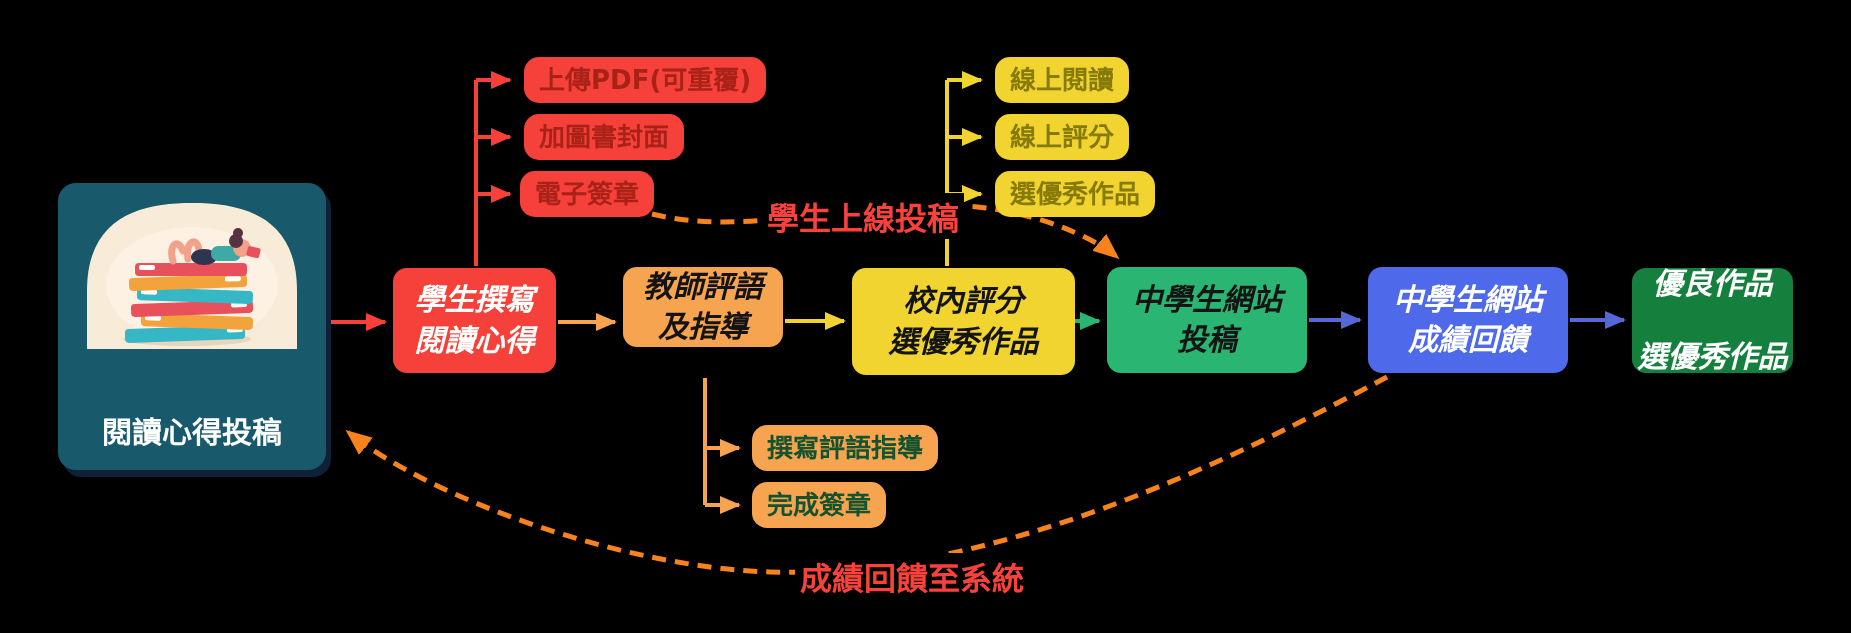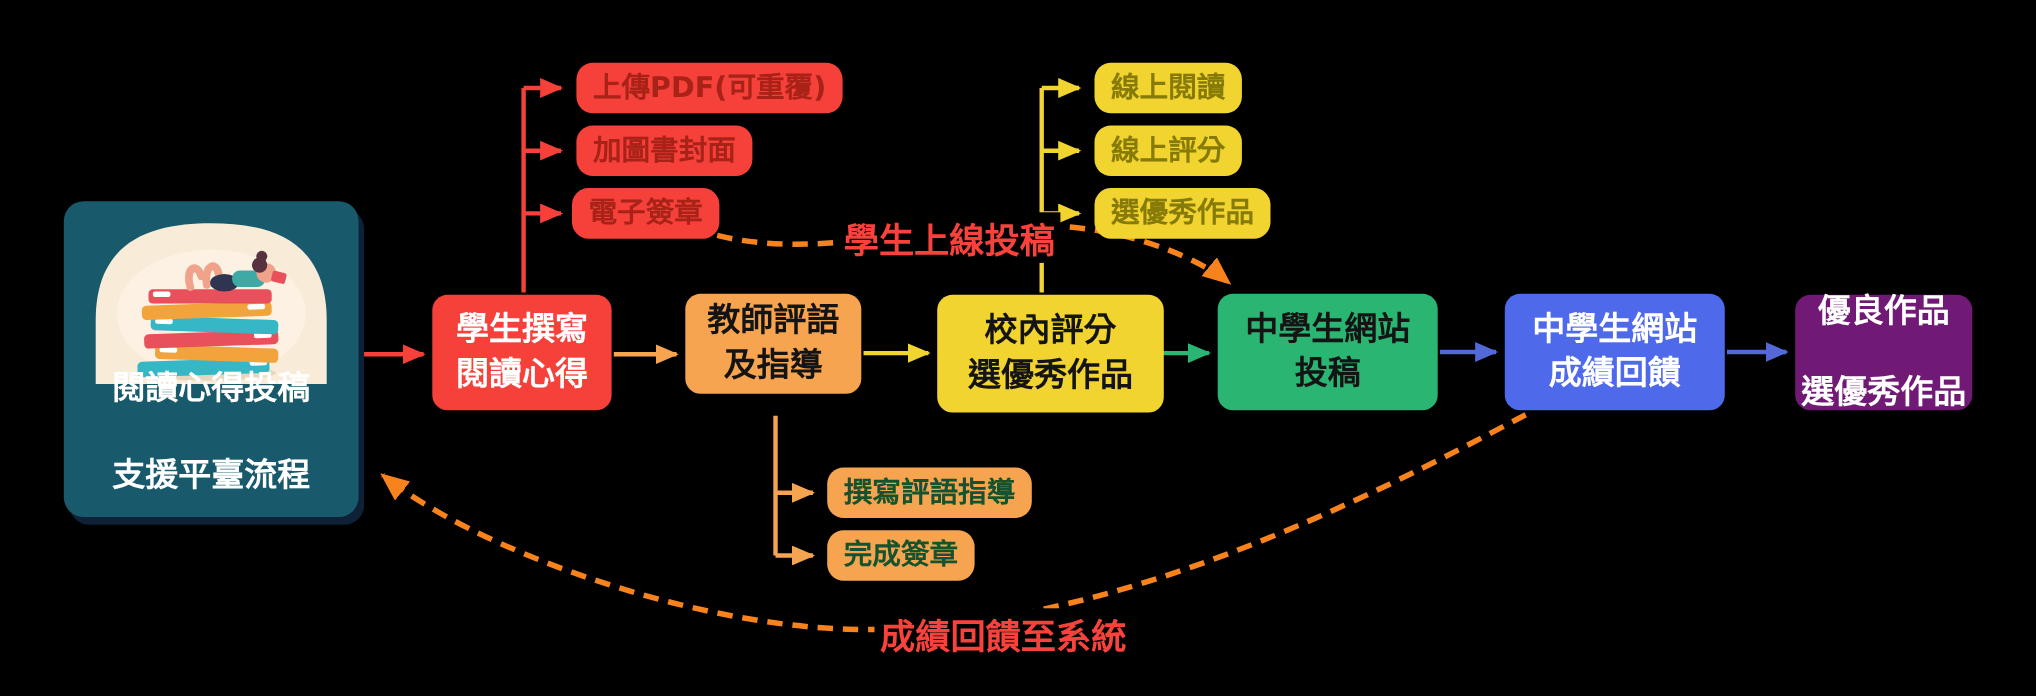--- a/index.html
+++ b/index.html
@@ -1,32 +1,32 @@
 <!DOCTYPE html>
 <html lang="zh-TW"><head>
 <meta charset="utf-8">
 <style>
   html,body{margin:0;padding:0;background:#000;}
   body{font-family:"DejaVu Sans","Liberation Sans",sans-serif;}
   #canvas{position:relative;width:1851px;height:633px;background:#000;overflow:hidden;}
   svg.wires{position:absolute;left:0;top:0;z-index:1;}
   .node{position:absolute;z-index:2;display:flex;flex-direction:column;align-items:center;
         justify-content:center;font-weight:700;text-align:center;line-height:1.35;}
-  .main{border-radius:14px;font-size:30px;}
+  .main{border-radius:14px;font-size:30px;font-style:italic;}
   .node span{display:block;}
   .start{background:#18596c;border-radius:18px;box-shadow:5px 7px 0 #0e2137;
          justify-content:flex-end;color:#fff;font-size:30px;padding-bottom:14px;}
   .arch{position:absolute;left:27px;top:16px;width:214px;height:150px;z-index:1;}
   .start .title{position:relative;z-index:2;line-height:47px;}
   .c-red{background:#f5413a;color:#ffffff;}
   .c-orange{background:#f6a44f;color:#141414;}
   .c-yellow{background:#f1d42f;color:#141414;}
   .c-green{background:#2ab573;color:#141414;}
   .c-blue{background:#4e69ea;color:#ffffff;}
-  .c-indigo{background:#701a75;color:#ffffff;gap:33px;}
+  .c-indigo{background:#15803d;color:#ffffff;gap:33px;}
   .pill{position:absolute;z-index:2;height:46px;line-height:46px;border-radius:15px;
         font-size:26px;font-weight:700;padding:0 15px;white-space:nowrap;text-align:center;}
   .pill.red{background:#f5413a;color:#a82218;}
   .pill.orange{background:#f6a44f;color:#14532d;}
   .pill.yellow{background:#f1d42f;color:#867a08;}
   .flow-label{position:absolute;z-index:3;font-size:32px;font-weight:700;color:#f8423b;
               background:#000;padding:0 5px;white-space:nowrap;}
 </style>
 </head>
 <body>
@@ -116,34 +116,33 @@
         <path d="M103,60 C100,42 112,37 114,51" stroke="#f0a28b" stroke-width="7" stroke-linecap="round" fill="none"></path>
         <ellipse cx="119" cy="58" rx="13" ry="8" fill="#2e3550"></ellipse>
         <rect x="126" y="47" width="30" height="15" rx="7" fill="#3fa9a5"></rect>
         <circle cx="157" cy="49" r="9" fill="#f0a28b"></circle>
         <circle cx="151" cy="42" r="7" fill="#57333f"></circle>
         <circle cx="153" cy="34" r="5" fill="#57333f"></circle>
         <rect x="162" y="48" width="13" height="10" rx="2" fill="#e8505b" transform="rotate(14 168 53)"></rect>
       </g>
     </svg>
     <span class="title">閱讀心得投稿</span>
-    <span class="title">支援平臺流程</span>
   </div>
 
   <div class="node main c-red" style="left:393px;top:268px;width:163px;height:105px;">
     <span>學生撰寫</span>
     <span>閱讀心得</span>
   </div>
 
-  <div class="node main c-orange" style="left:623px;top:267px;width:160px;height:91px;">
+  <div class="node main c-orange" style="left:623px;top:267px;width:160px;height:80px;">
     <span>教師評語</span>
     <span>及指導</span>
   </div>
 
-  <div class="node main c-yellow" style="left:852px;top:268px;width:206px;height:107px;">
+  <div class="node main c-yellow" style="left:852px;top:268px;width:223px;height:107px;">
     <span>校內評分</span>
     <span>選優秀作品</span>
   </div>
 
   <div class="node main c-green" style="left:1107px;top:267px;width:200px;height:106px;">
     <span>中學生網站</span>
     <span>投稿</span>
   </div>
 
   <div class="node main c-blue" style="left:1368px;top:267px;width:200px;height:106px;">

